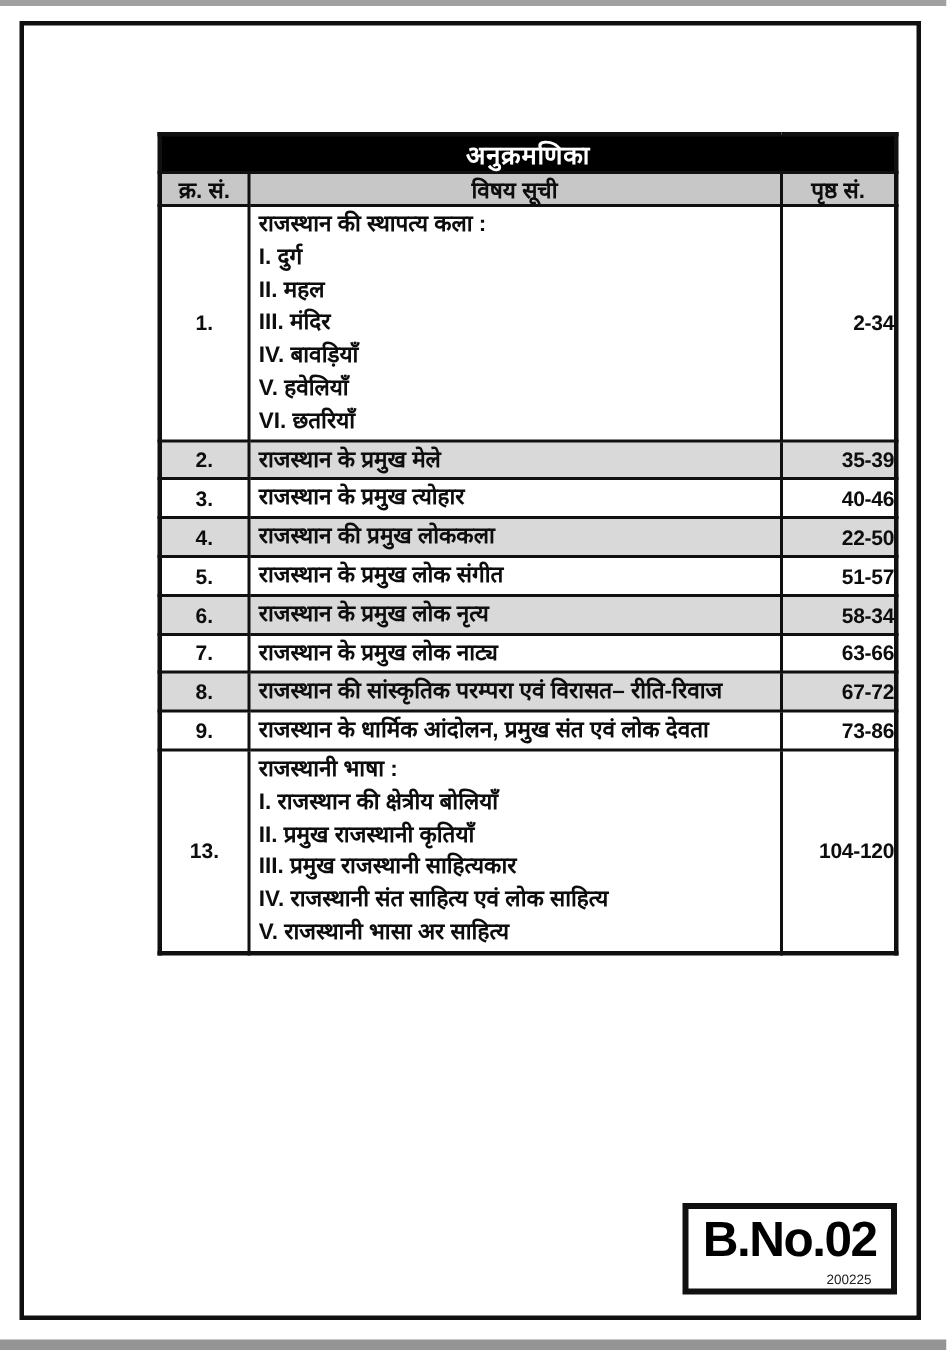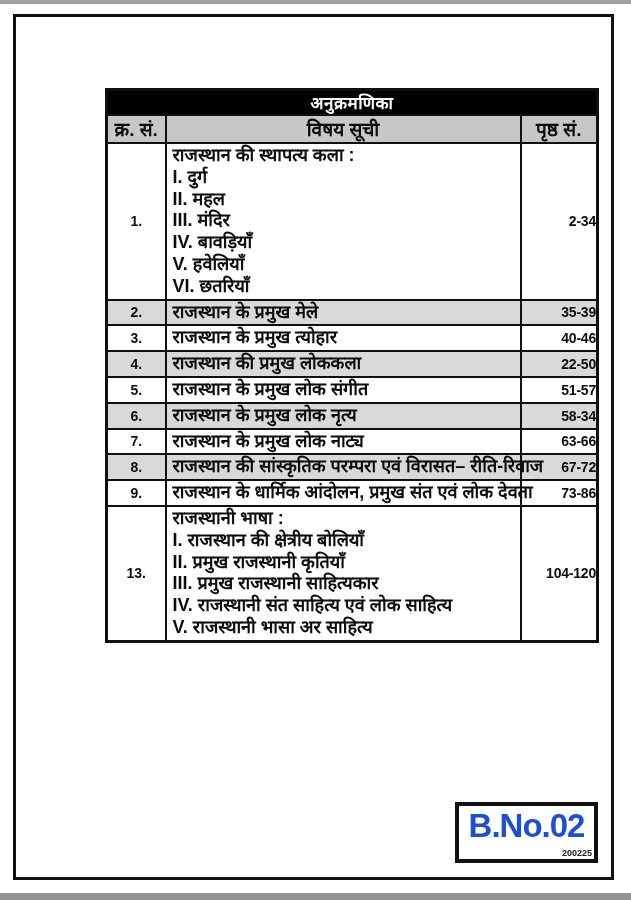--- a/index.html
+++ b/index.html
@@ -47,52 +47,52 @@
     background: var(--title-bg, #000);
     color: var(--title-text, #fff);
     text-align: center;
     font-size: 17px;
     height: 24px;
     letter-spacing: 0.5px;
   }
   .col-header-row td {
     background: var(--colhead-bg, #c7c7c7);
     text-align: center;
-    font-size: 19px;
+    font-size: 15px;
     height: 21px;
   }
-  .data-row td { font-size: 18px; height: 22px; }
+  .data-row td { font-size: 15px; height: 22px; }
   .data-row.shaded td { background: var(--shaded-bg, #d9d9d9); }
   .cell-sno   { text-align: center; font-size: 14px !important; }
   .cell-subject { text-align: left; padding: 1px 6px; }
   .cell-pages { text-align: right; font-size: 14px !important; letter-spacing: -0.2px; }
   .subject-line { line-height: 21.8px; white-space: nowrap; }
 
   .stamp-box {
     position: absolute;
     left: 455px; top: 802px;
     width: 143px; height: 61px;
     border: 4px solid var(--border-color, #111);
     background: #ffffff;
   }
   .stamp-code {
     position: absolute;
     left: 0; right: 0; top: 1px;
     text-align: center;
     font-size: 33px;
     font-weight: bold;
     letter-spacing: -1px;
-    color: #1d4ed8;
+    color: #000000;
     font-family: "Liberation Sans", sans-serif;
   }
   .stamp-serial {
     position: absolute;
-    right: 2px; bottom: 1px;
+    right: 13px; bottom: 1px;
     font-size: 9px;
-    font-weight: bold;
+    font-weight: normal;
     color: #222;
   }
 </style>
 </head>
 <body>
 
 <div class="edge-strip top"></div>
 <div class="edge-strip bottom"></div>
 
 <div class="page-frame"></div>

